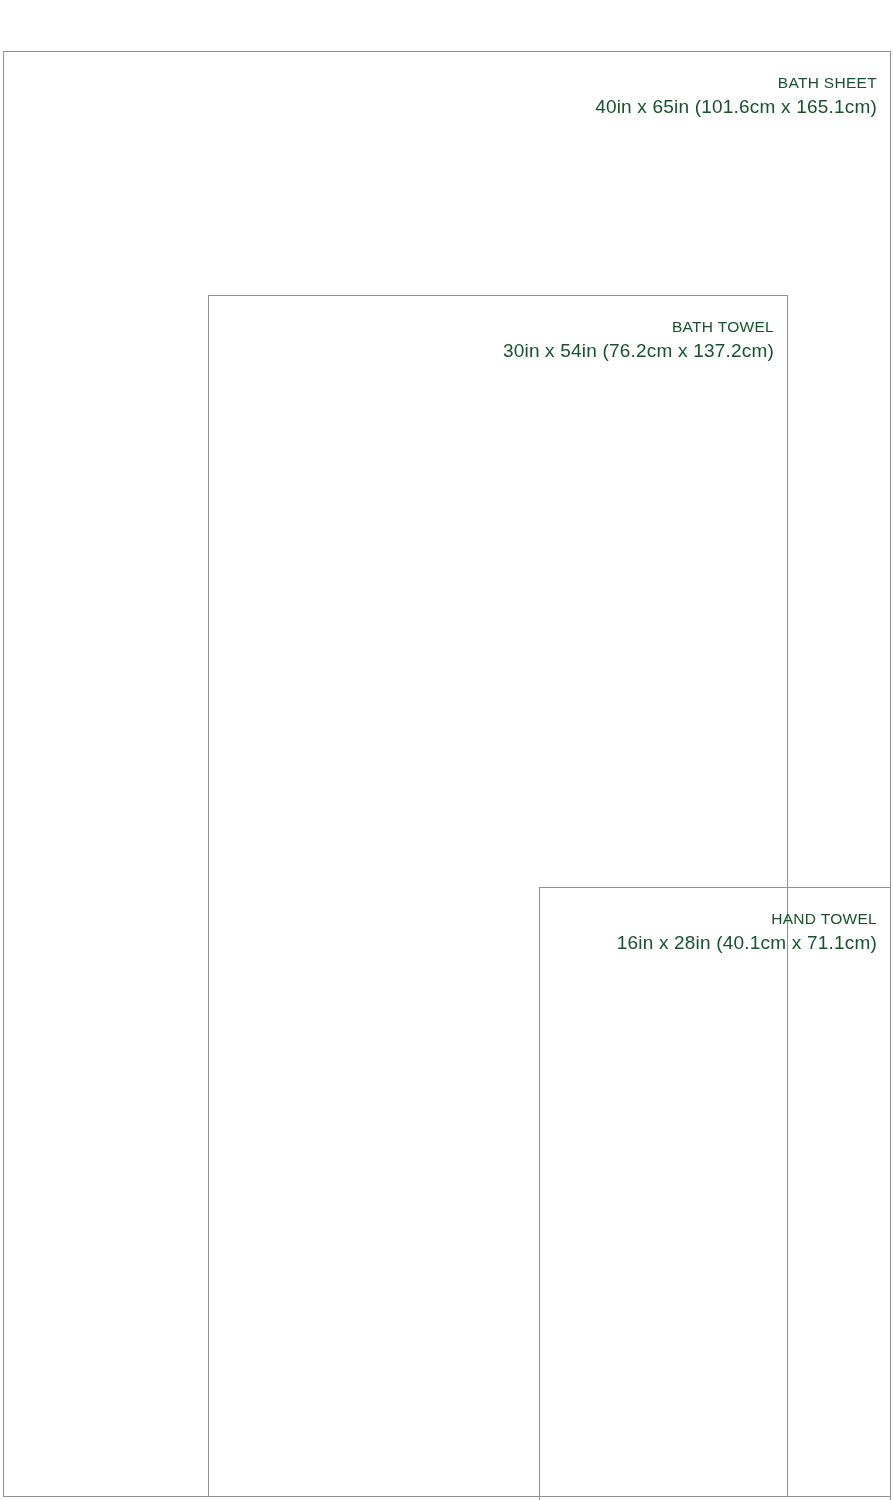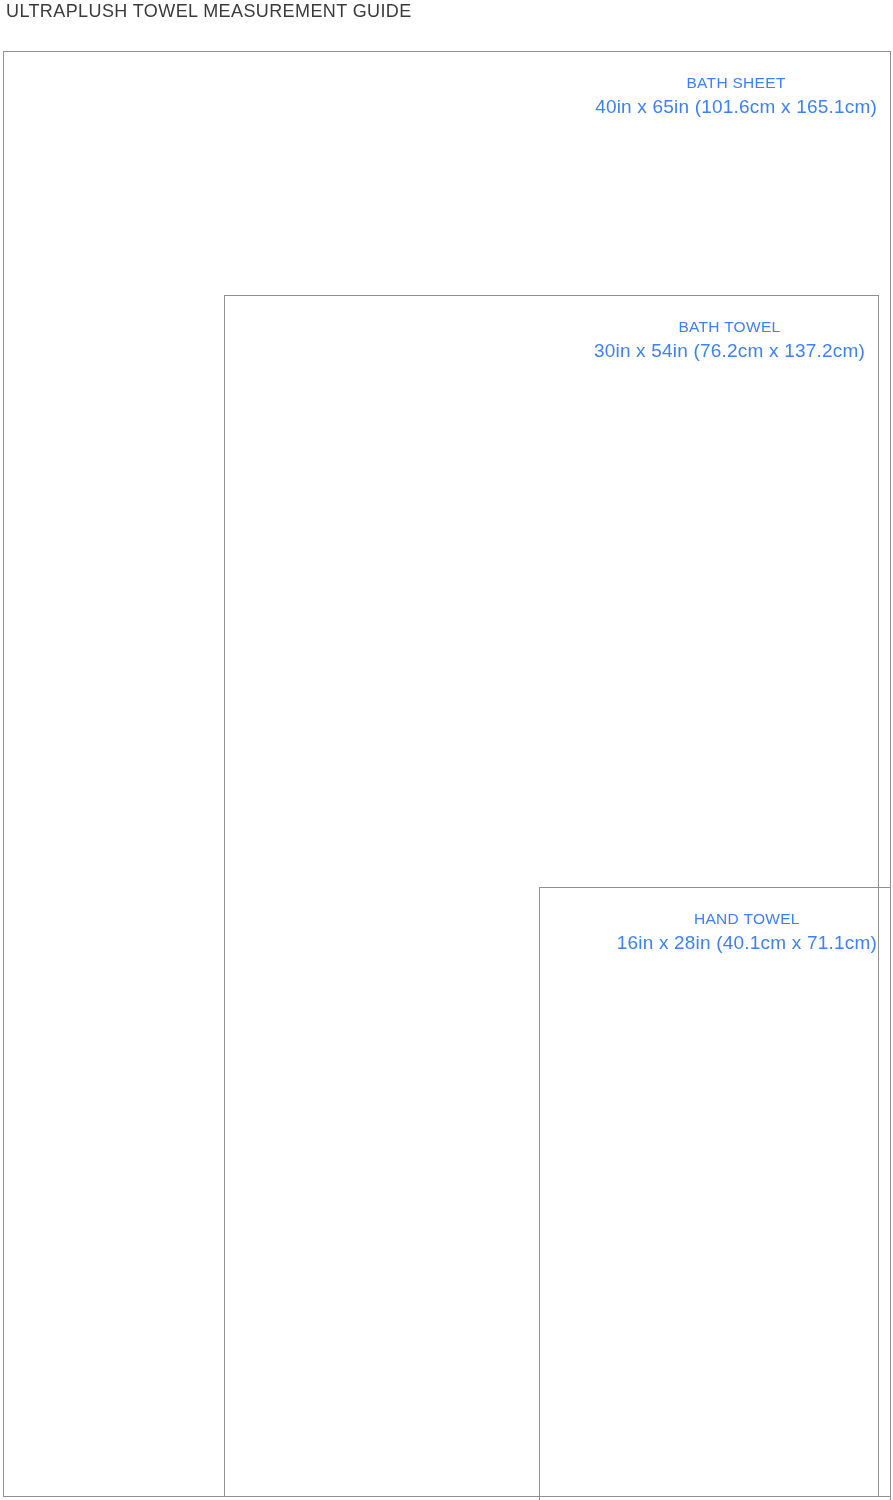--- a/index.html
+++ b/index.html
@@ -31,64 +31,63 @@
     border: 1px solid #919191;
     background: transparent;
   }
   .rect-bath-sheet {
     left: 3px;
     top: 51px;
     width: 888px;
     height: 1446px;
   }
   .rect-bath-towel {
-    left: 224px;
+    left: 208px;
     top: 295px;
-    width: 655px;
+    width: 580px;
     height: 1202px;
   }
   .rect-hand-towel {
     left: 539px;
     top: 873px;
     width: 352px;
     height: 624px;
     margin-top: 14px;
   }
   .rect-washcloth {
     left: 601px;
     top: 1207px;
     width: 290px;
     height: 290px;
   }
   .towel-label {
     position: absolute;
     top: 19px;
     right: 13px;
-    text-align: center;
-    color: #3b82f6;
+    text-align: right;
+    color: #14532d;
     white-space: nowrap;
   }
   .towel-name {
     font-size: 15.5px;
     line-height: 23px;
     letter-spacing: 0.3px;
   }
   .towel-dimensions {
     font-size: 19px;
     line-height: 23px;
     margin-top: 1px;
     letter-spacing: 0.2px;
   }
 </style>
 </head>
 <body>
 
 <div class="page">
 
-  <div class="page-title">ULTRAPLUSH TOWEL MEASUREMENT GUIDE</div>
 
   <div class="towel-rect rect-bath-sheet">
     <div class="towel-label">
       <div class="towel-name">BATH SHEET</div>
       <div class="towel-dimensions">40in x 65in (101.6cm x 165.1cm)</div>
     </div>
   </div>
 
   <div class="towel-rect rect-bath-towel">
     <div class="towel-label">

